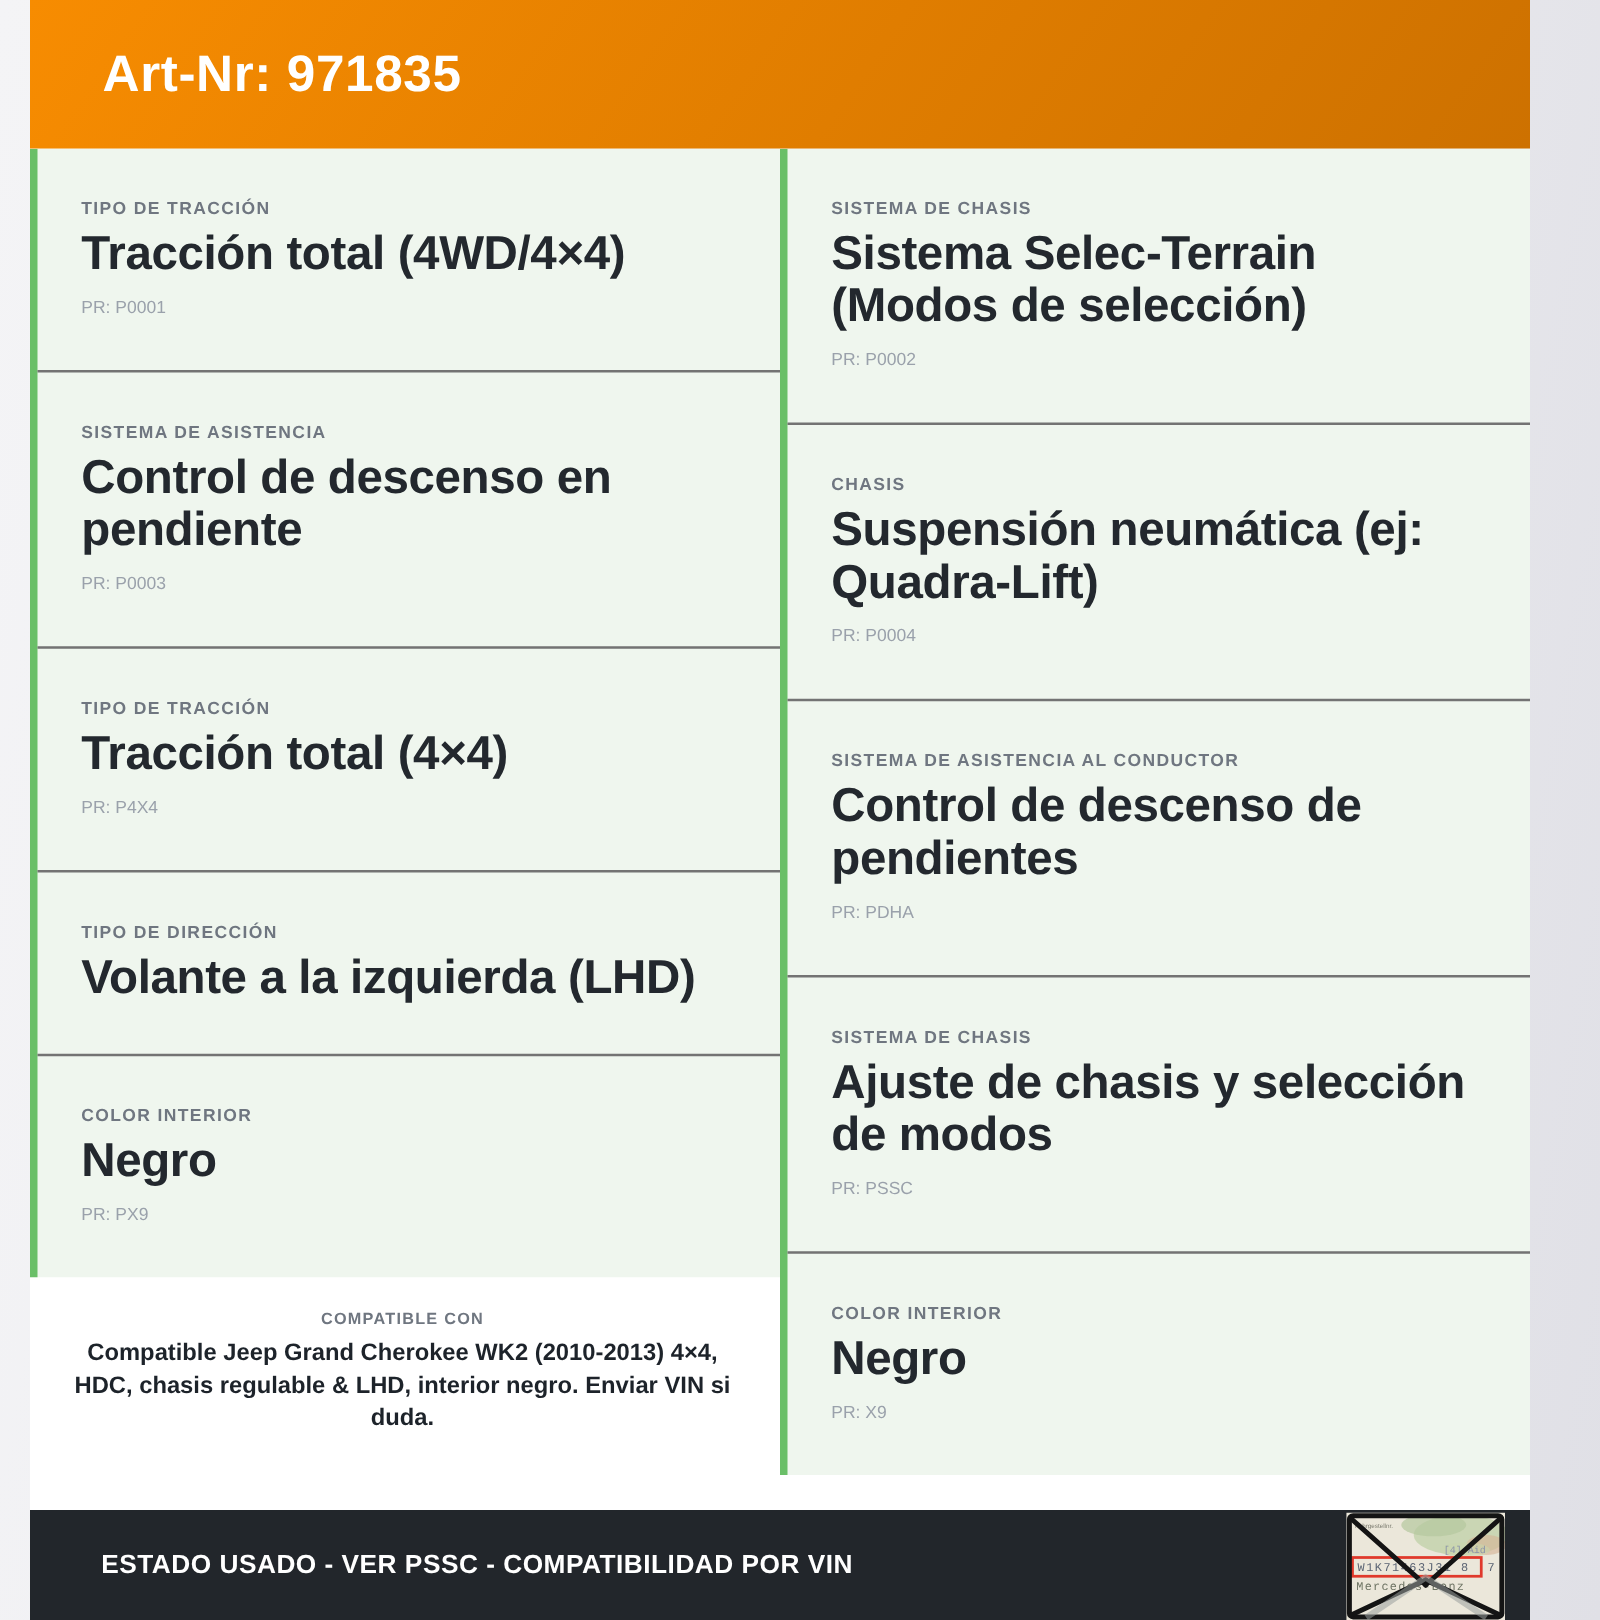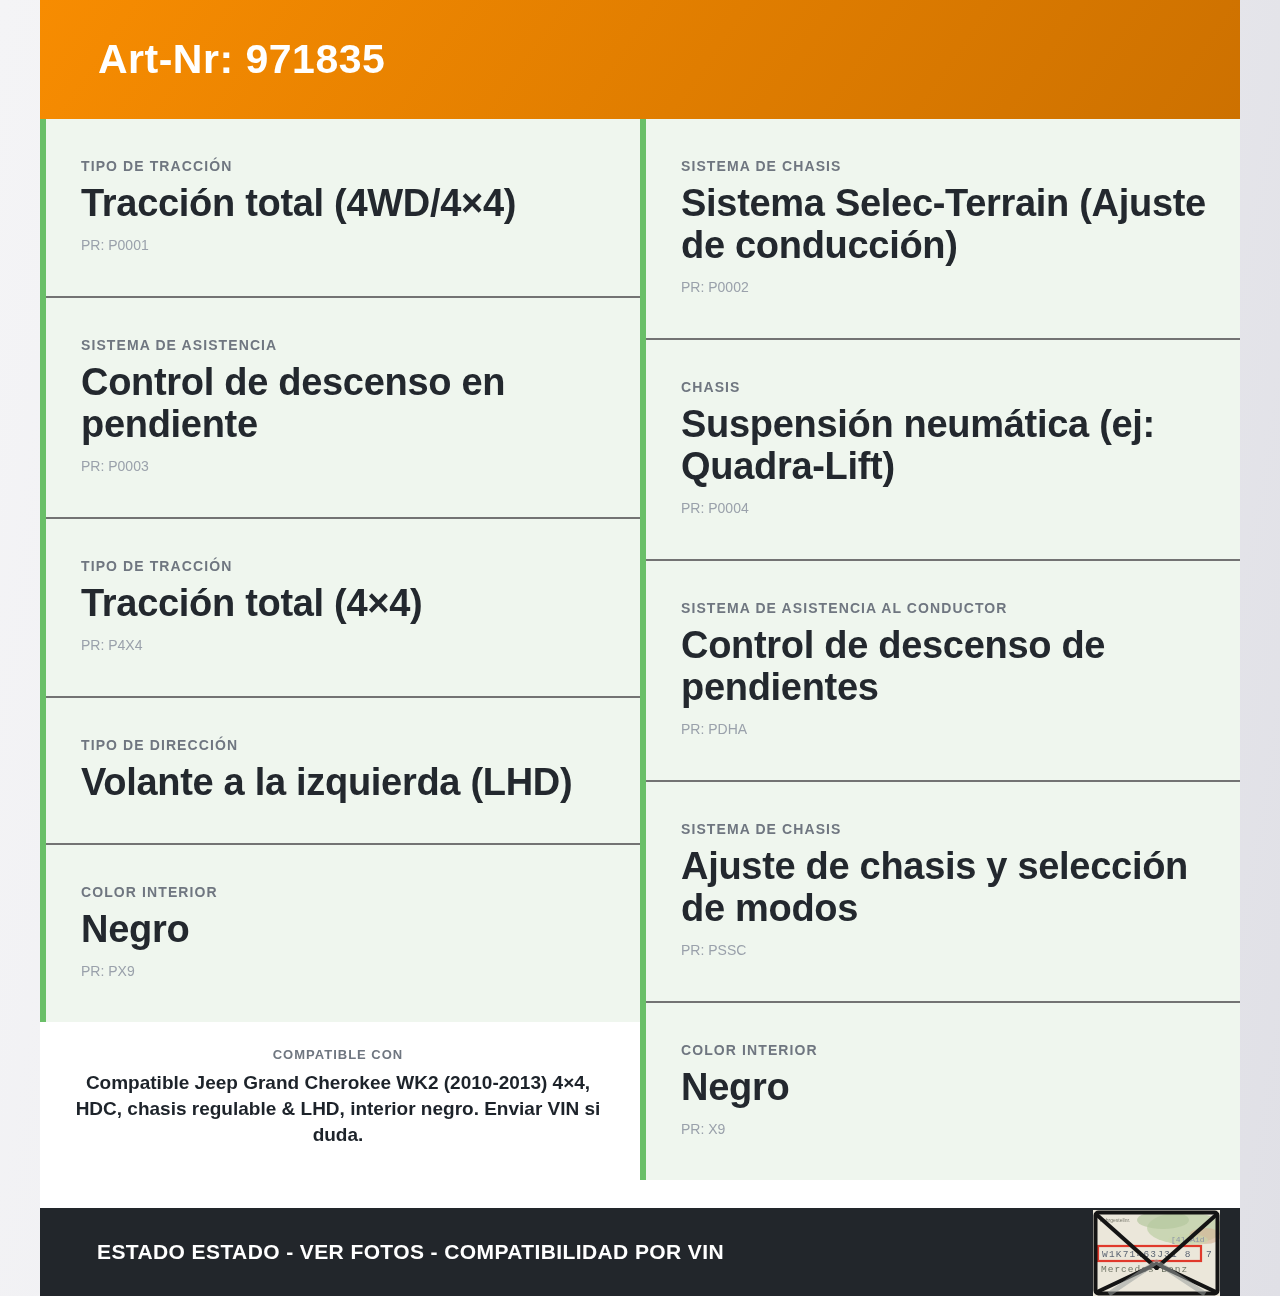--- a/index.html
+++ b/index.html
@@ -2,21 +2,21 @@
 <html><head>
 <meta charset="utf-8">
 <style>
   html,body{margin:0;padding:0;}
   body{
     width:1280px;height:1296px;overflow:hidden;
     background:linear-gradient(100deg,#f4f4f6 0%,#ececf0 55%,#e0e0e6 100%);
     font-family:"Liberation Sans","DejaVu Sans",sans-serif;
     -webkit-font-smoothing:antialiased;
   }
-  .page{width:1200px;margin-left:40px;height:1296px;display:flex;flex-direction:column;}
+  .page{width:1200px;margin-left:24px;height:1296px;display:flex;flex-direction:column;}
   
   .hdr{
     height:119px;flex:0 0 119px;
     background:linear-gradient(125deg,#f78c01 0%,#e07d00 55%,#cd7100 100%);
     display:flex;align-items:center;
   }
   .hdr h1{
     margin:0 0 0 58px;color:#ffffff;font-size:41px;font-weight:700;letter-spacing:.5px;
   }
   
@@ -95,21 +95,21 @@
 </div>
       <section class="compat">
         <div class="compat-label">COMPATIBLE CON</div>
         <div class="compat-text">Compatible Jeep Grand Cherokee WK2 (2010-2013) 4×4, HDC, chasis regulable &amp; LHD, interior negro. Enviar VIN si duda.</div>
       </section>
     </div>
     <div class="col">
       <div class="cards" id="col-right">
   <section class="card">
     <div class="card-label">SISTEMA DE CHASIS</div>
-    <h2 class="card-title">Sistema Selec-Terrain (Ajuste de conducción)</h2>
+    <h2 class="card-title">Sistema Selec-Terrain (Modos de selección)</h2>
     <div class="card-pr">PR: P0002</div>
   </section>
 
   <section class="card">
     <div class="card-label">CHASIS</div>
     <h2 class="card-title">Suspensión neumática (ej: Quadra-Lift)</h2>
     <div class="card-pr">PR: P0004</div>
   </section>
 
   <section class="card">
@@ -127,21 +127,21 @@
   <section class="card">
     <div class="card-label">COLOR INTERIOR</div>
     <h2 class="card-title">Negro</h2>
     <div class="card-pr">PR: X9</div>
   </section>
 </div>
     </div>
   </div>
 
   <footer class="ftr">
-    <div class="ftr-text">ESTADO ESTADO - VER FOTOS - COMPATIBILIDAD POR VIN</div>
+    <div class="ftr-text">ESTADO USADO - VER PSSC - COMPATIBILIDAD POR VIN</div>
 
     <svg class="stamp" viewBox="0 0 127 86" xmlns="http://www.w3.org/2000/svg">
 
       <rect x="0" y="0" width="127" height="86" fill="#ebe7da"></rect>
       <ellipse cx="92" cy="18" rx="38" ry="16" fill="#c2d2aa" opacity="0.8"></ellipse>
       <ellipse cx="70" cy="10" rx="26" ry="9" fill="#b5c89e" opacity="0.7"></ellipse>
       <ellipse cx="112" cy="26" rx="16" ry="8" fill="#d6b294" opacity="0.6"></ellipse>
       <ellipse cx="95" cy="30" rx="20" ry="6" fill="#c9d6ae" opacity="0.6"></ellipse>
 
       <text x="7" y="12" font-size="5" fill="#7a7a6e" font-family="Liberation Sans, DejaVu Sans, sans-serif">Fahrgestellnr.</text>

